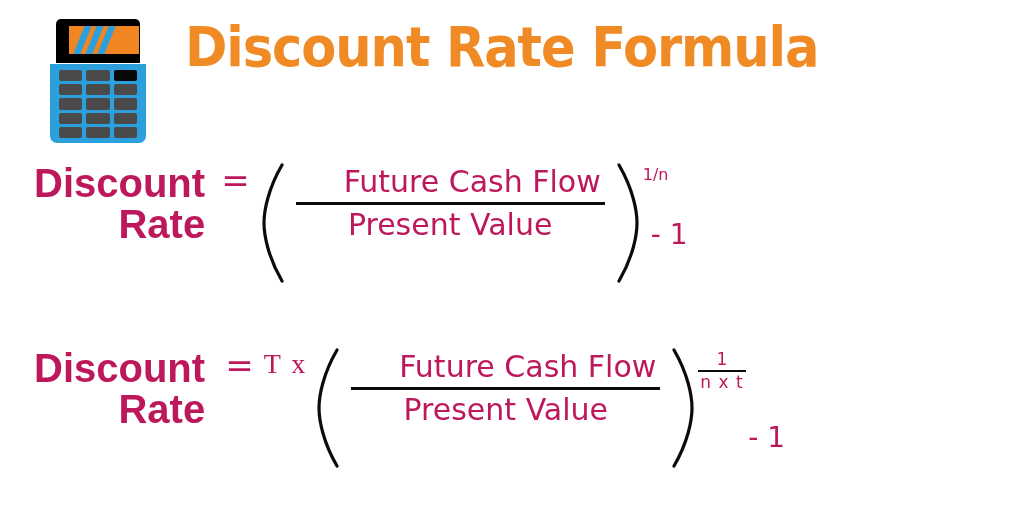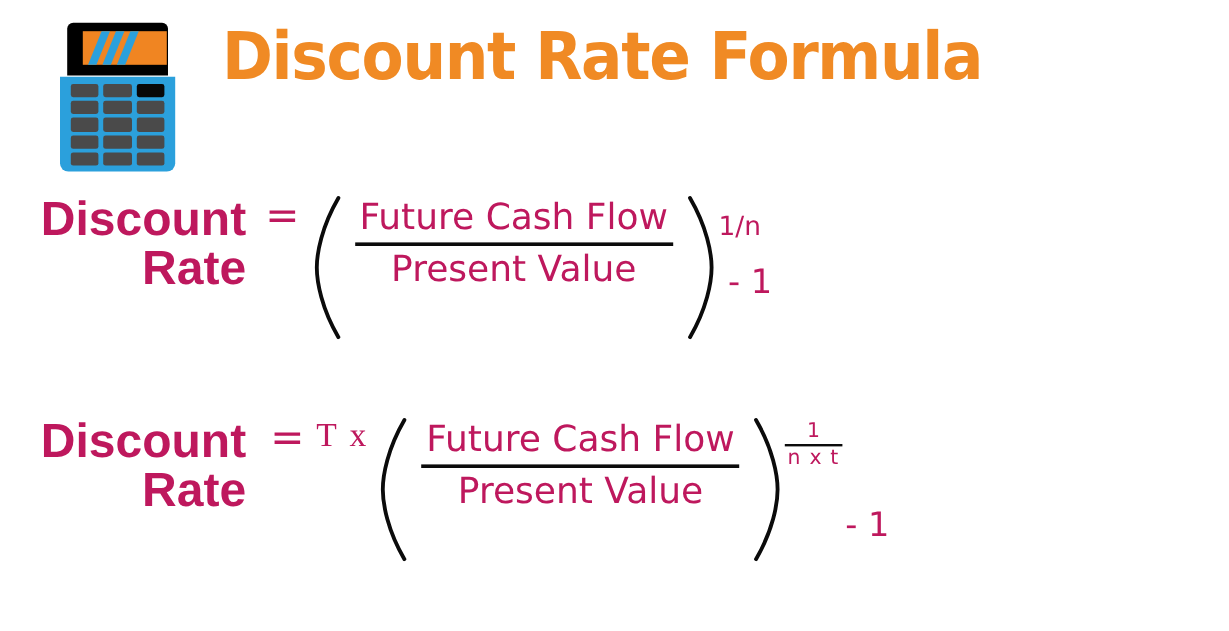--- a/index.html
+++ b/index.html
@@ -163,40 +163,40 @@
   .fraction {
     display: flex;
     flex-direction: column;
     align-items: center;
     padding: 2px 10px 2px 10px;
     font-family: "DejaVu Sans", sans-serif;
     font-size: 30px;
     line-height: 1.12;
     white-space: nowrap;
   }
-  .fraction .num { padding: 0 4px 3px 4px; }
+  .fraction .num { padding: 0 4px 3px 4px; margin-left: 44px; }
   .fraction .bar {
     width: 100%;
     height: 3px;
     background: #0b0b0b;
   }
   .fraction .den { padding: 3px 4px 0 4px; }
 
   
   .exponent-wrap {
     position: relative;
     align-self: stretch;
     min-width: 60px;
   }
   .exp-simple {
     position: absolute;
     left: 2px;
-    top: 16px;
-    font-family: "DejaVu Sans", sans-serif;
-    font-size: 22px;
+    top: 4px;
+    font-family: "DejaVu Sans", sans-serif;
+    font-size: 16px;
     white-space: nowrap;
     line-height: 1;
   }
   .exp-frac {
     position: absolute;
     left: 2px;
     top: 2px;
     display: flex;
     flex-direction: column;
     align-items: center;

